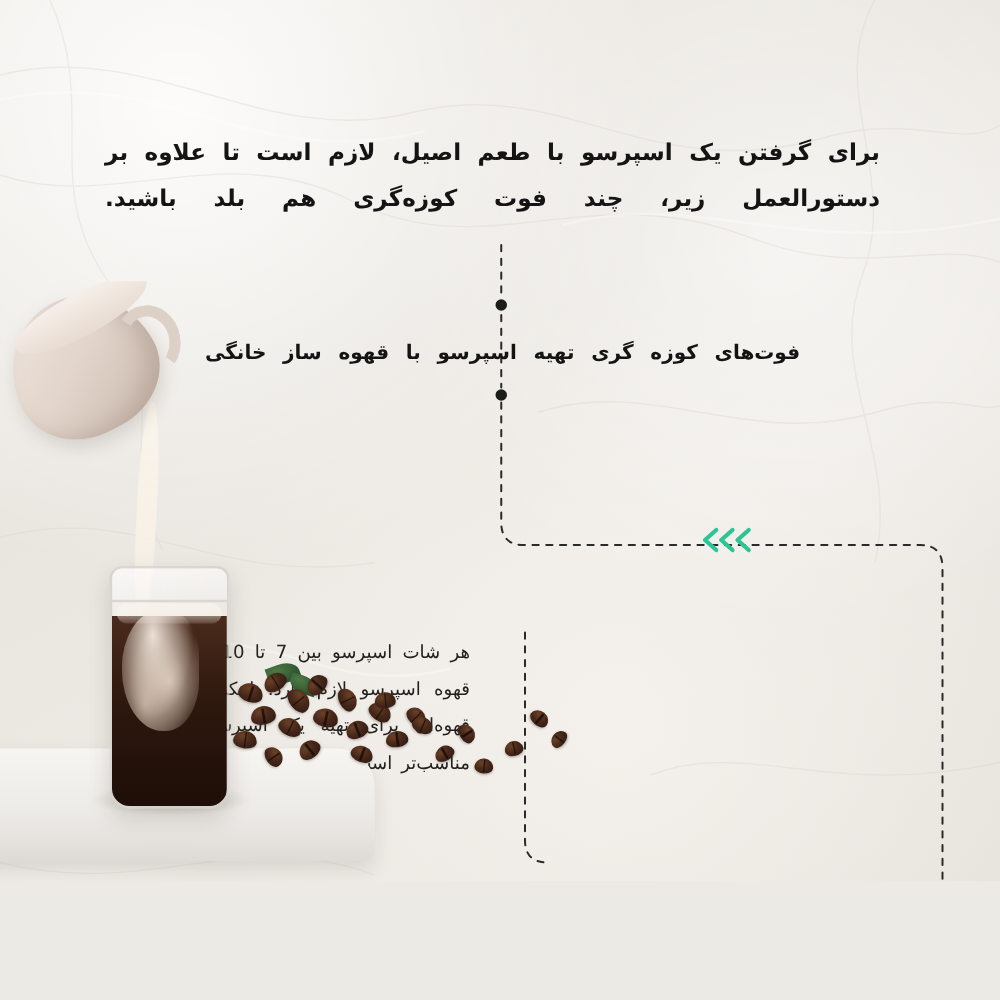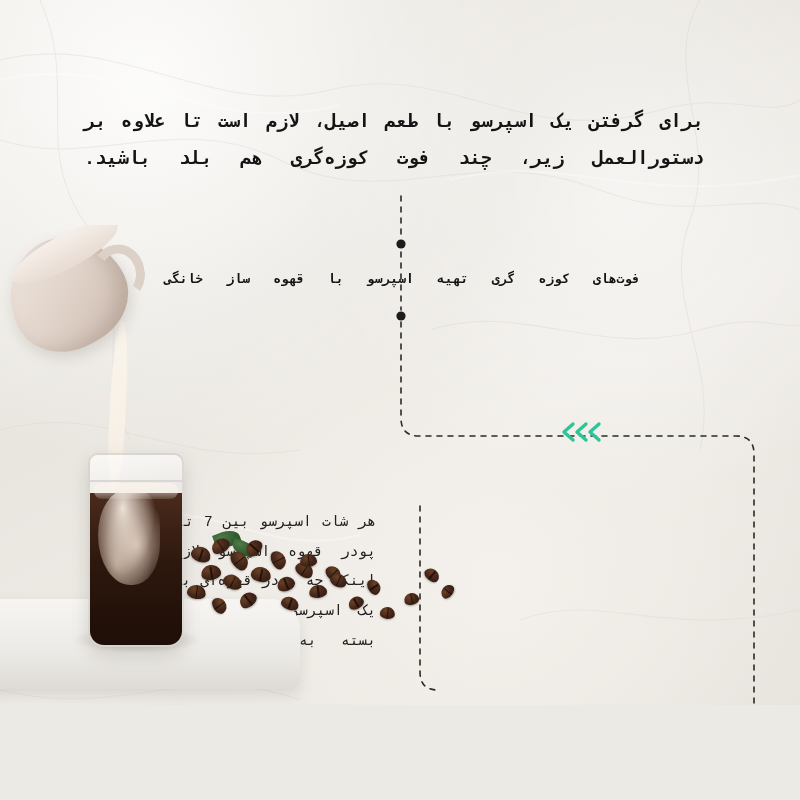--- a/index.html
+++ b/index.html
@@ -17,21 +17,20 @@
   .page {
     position: relative;
     width: 800px;
     height: 705px;
     overflow: hidden;
     background:
       radial-gradient(circle at 18% 12%, rgba(255,255,255,0.85) 0%, rgba(255,255,255,0) 42%),
       radial-gradient(circle at 78% 28%, rgba(255,255,255,0.55) 0%, rgba(255,255,255,0) 38%),
       radial-gradient(circle at 62% 82%, rgba(245,242,237,0.9) 0%, rgba(245,242,237,0) 45%),
       linear-gradient(150deg, #edeae4 0%, #e9e6e0 38%, #eeebe6 62%, #e7e4de 100%);
-    font-family: Liberation Mono, monospace;
   }
 
   
   .veins {
     position: absolute;
     inset: 0;
     pointer-events: none;
     opacity: 0.5;
   }
 
@@ -59,21 +58,21 @@
   }
 
   .subhead {
     position: absolute;
     top: 268px;
     right: 160px;
     width: 476px;
     text-align: justify;
     text-align-last: justify;
     direction: rtl;
-    font-size: 13px;
+    font-size: 16px;
     font-weight: bold;
     line-height: 1.8;
     color: #141414;
   }
 
   .body-note {
     position: absolute;
     top: 508px;
     right: 424px;
     width: 264px;

